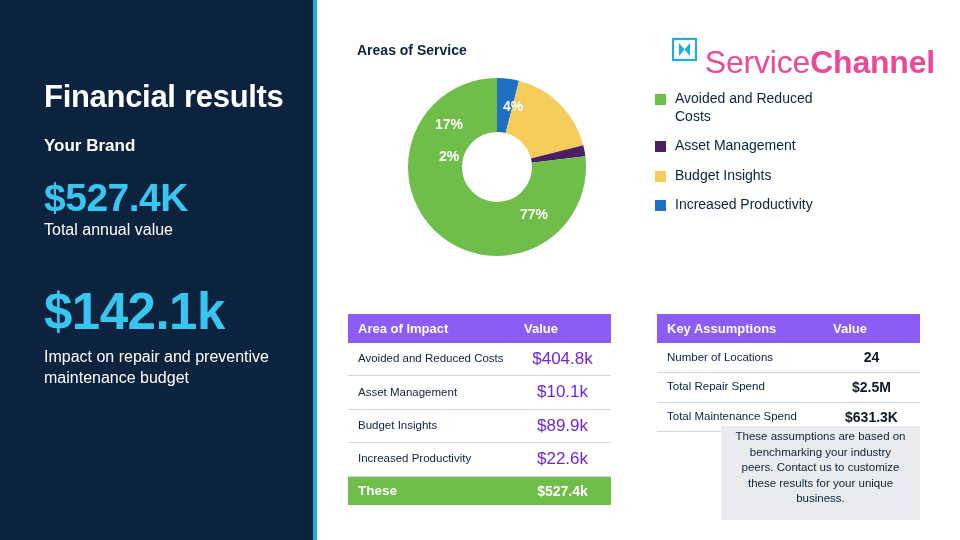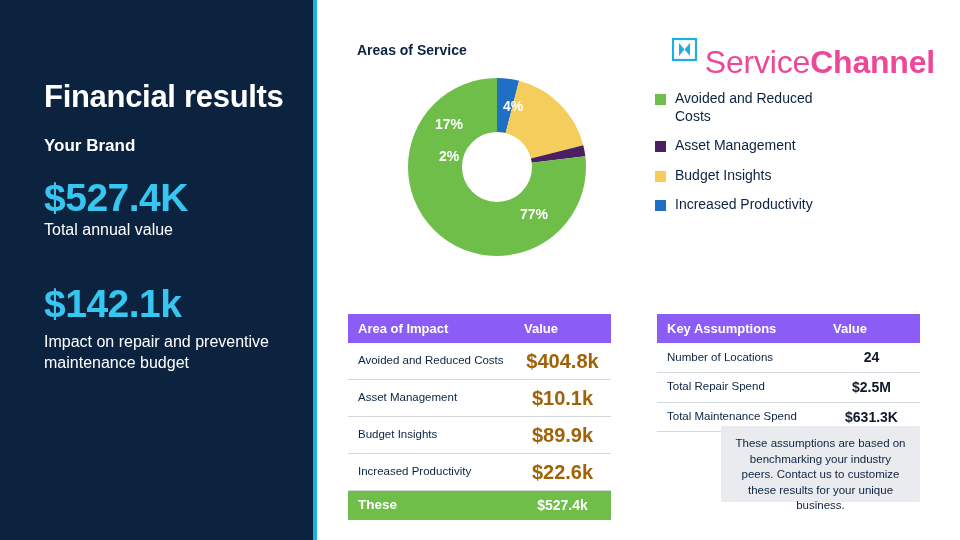--- a/index.html
+++ b/index.html
@@ -33,21 +33,21 @@
   }
   .lp-big {
     color: #37c6f0; font-size: 39px; font-weight: bold; margin-top: 20px;
     letter-spacing: -0.5px;
   }
   .lp-sub {
     color: #ffffff; font-size: 16px; font-weight: normal; 
     line-height: 1.25;
   }
   .lp-big2 {
-    color: #37c6f0; font-size: 39px; font-weight: bold; margin-top: 42px;
+    color: #37c6f0; font-size: 51px; font-weight: bold; margin-top: 42px;
     letter-spacing: -0.5px;
   }
   .lp-sub2 {
     color: #ffffff; font-size: 16px; font-weight: normal; margin-top: 5px;
     line-height: 1.35; width: 240px;
   }
 
   
   #logo { position: absolute; right: 25px; top: 18px; display: flex; align-items: center; }
   #logo-mark { width: 25px; height: 25px; margin-right: 8px; }
@@ -76,35 +76,35 @@
   .tbl th {
     background: #8b5cf6; color: #ffffff; font-size: 13px; font-weight: bold;
     text-align: left; padding: 7px 10px;
   }
   .tbl th.val { text-align: left; }
   .tbl td {
     font-size: 11.5px; color: #0c2340; padding: 6px 10px;
     border-bottom: 1px solid #d4d7dc; line-height: 1.2;
   }
   .tbl td.val {
-    text-align: center; color: #a16207; font-size: 20px; font-weight: bold;
+    text-align: center; color: #6d28d9; font-size: 17px; font-weight: normal;
   }
   .tbl td.valdark { text-align: center; color: #0f172a; font-size: 14px; font-weight: bold; }
   #impact-table tr.total td {
     background: #6fbe4a; color: #ffffff; font-weight: bold; font-size: 13.5px;
     border-bottom: none;
   }
   #impact-table tr.total td.val { color: #ffffff; font-size: 14px; }
   .col-val { width: 97px; }
 
   
   #callout {
-    position: absolute; left: 721px; top: 426px; width: 199px; height: 76px;
+    position: absolute; left: 721px; top: 426px; width: 199px; height: 94px;
     background: #e9ebee; color: #0c2340; font-size: 11.5px; line-height: 1.35;
-    text-align: center; padding: 10px 14px;
+    text-align: center; padding: 3px 14px;
   }
 </style>
 </head>
 <body>
 
 <div id="page">
 
   <div id="left-panel">
     <div id="left-inner">
       <div class="lp-title">Financial results</div>

